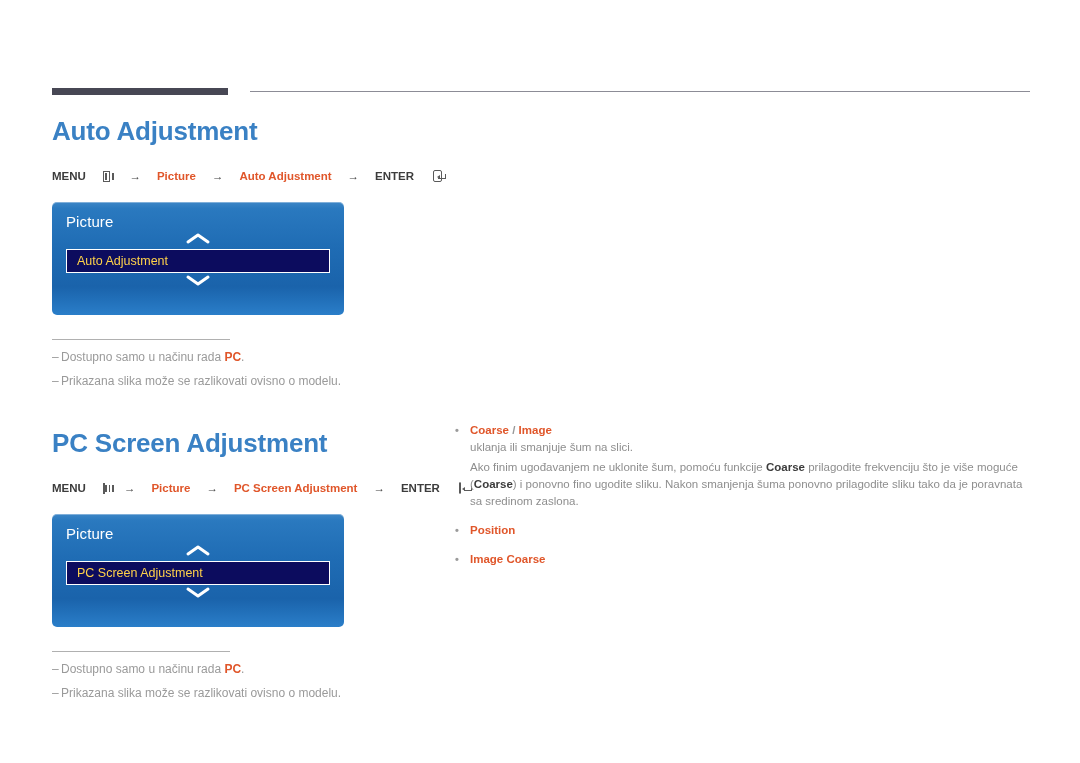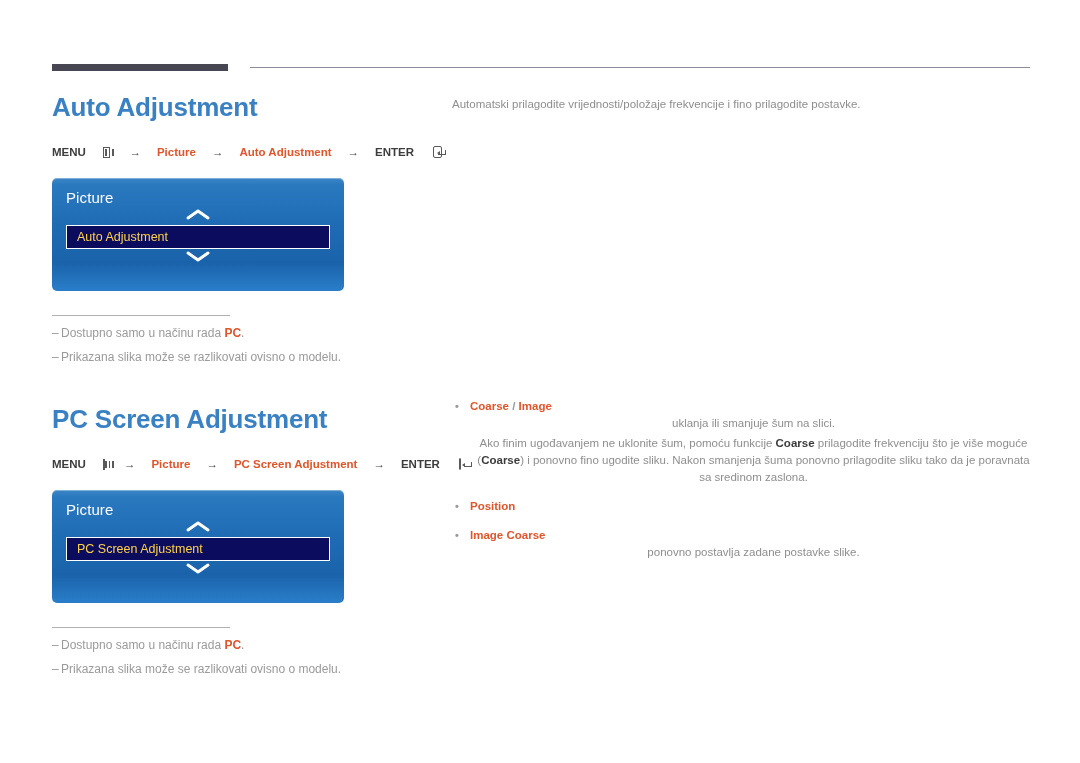--- a/index.html
+++ b/index.html
@@ -12,20 +12,21 @@
     background: #ffffff;
     font-family: "Liberation Sans", sans-serif;
     color: #808080;
     overflow: hidden;
   }
 
   .page {
     position: relative;
     width: 1080px;
     height: 646px;
+    margin-top: 24px;
   }
 
   
   .rule-thick {
     position: absolute;
     left: 52px;
     top: 64px;
     width: 176px;
     height: 7px;
     background: #474754;
@@ -221,21 +222,20 @@
     padding-left: 3px;
     box-sizing: border-box;
   }
   .bullet-term { color: #e0562a; }
   .bullet-term .sep { color: #9a9a9a; font-weight: bold; }
   .bullet-body {
     padding-left: 18px;
     font-size: 11.5px;
     line-height: 17px;
     color: #8e8e8e;
-    text-align: center;
   }
   .bullet-body p { margin: 0; }
   .bullet-body p + p { margin-top: 3px; }
   .bullet-body b { color: #3c3c3c; font-weight: bold; }
   .bullet-body .glyph { color: #3c3c3c; font-size: 10px; }
   .bullets-wrap { position: absolute; left: 452px; top: 398px; width: 585px; }
 </style>
 </head>
 <body>
 
@@ -332,23 +332,20 @@
       <div class="note">
         <span class="dash">–</span><span>Dostupno samo u načinu rada </span><b>PC</b><span>.</span>
       </div>
       <div class="note">
         <span class="dash">–</span><span>Prikazana slika može se razlikovati ovisno o modelu.</span>
       </div>
     </div>
 
   </div>
 
-  <div class="col-right">
-    <div class="intro">Automatski prilagodite vrijednosti/položaje frekvencije i fino prilagodite postavke.</div>
-  </div>
 
   <div class="bullets-wrap">
 
     <div class="bullet-block">
       <div class="bullet-head">
         <span class="bullet-dot">•</span>
         <span class="bullet-term"><span>Coarse</span><span class="sep"> / </span><span>Image</span></span>
       </div>
       <div class="bullet-body">
         <p>uklanja ili smanjuje šum na slici.</p>
@@ -363,20 +360,17 @@
       </div>
       <div class="bullet-body">
       </div>
     </div>
 
     <div class="bullet-block">
       <div class="bullet-head">
         <span class="bullet-dot">•</span>
         <span class="bullet-term">Image Coarse</span>
       </div>
-      <div class="bullet-body">
-        <p>ponovno postavlja zadane postavke slike.</p>
-      </div>
     </div>
 
   </div>
 
 </div>
 
 </body></html>

